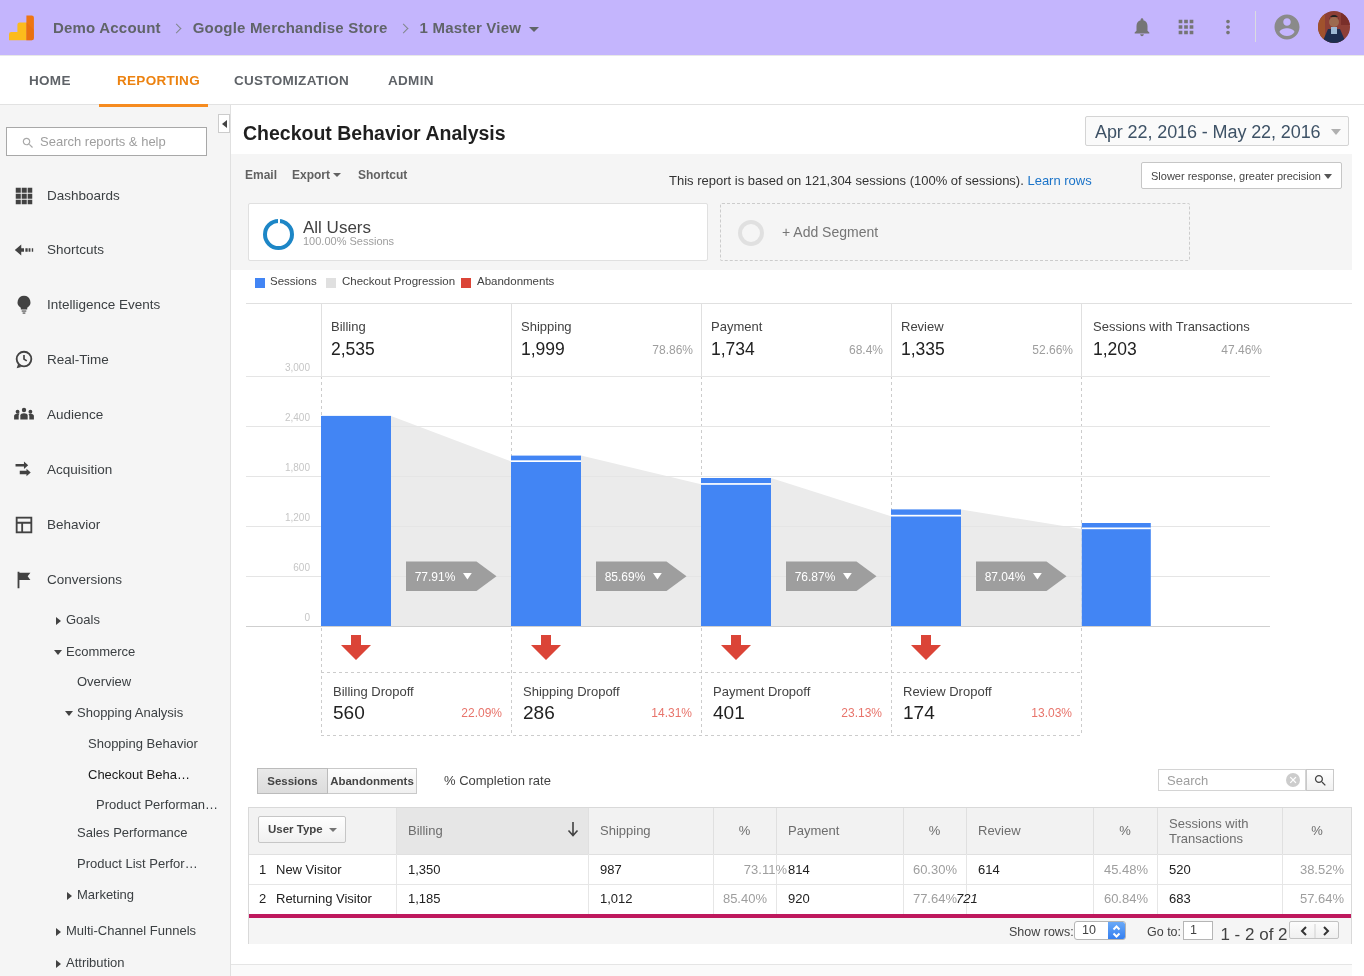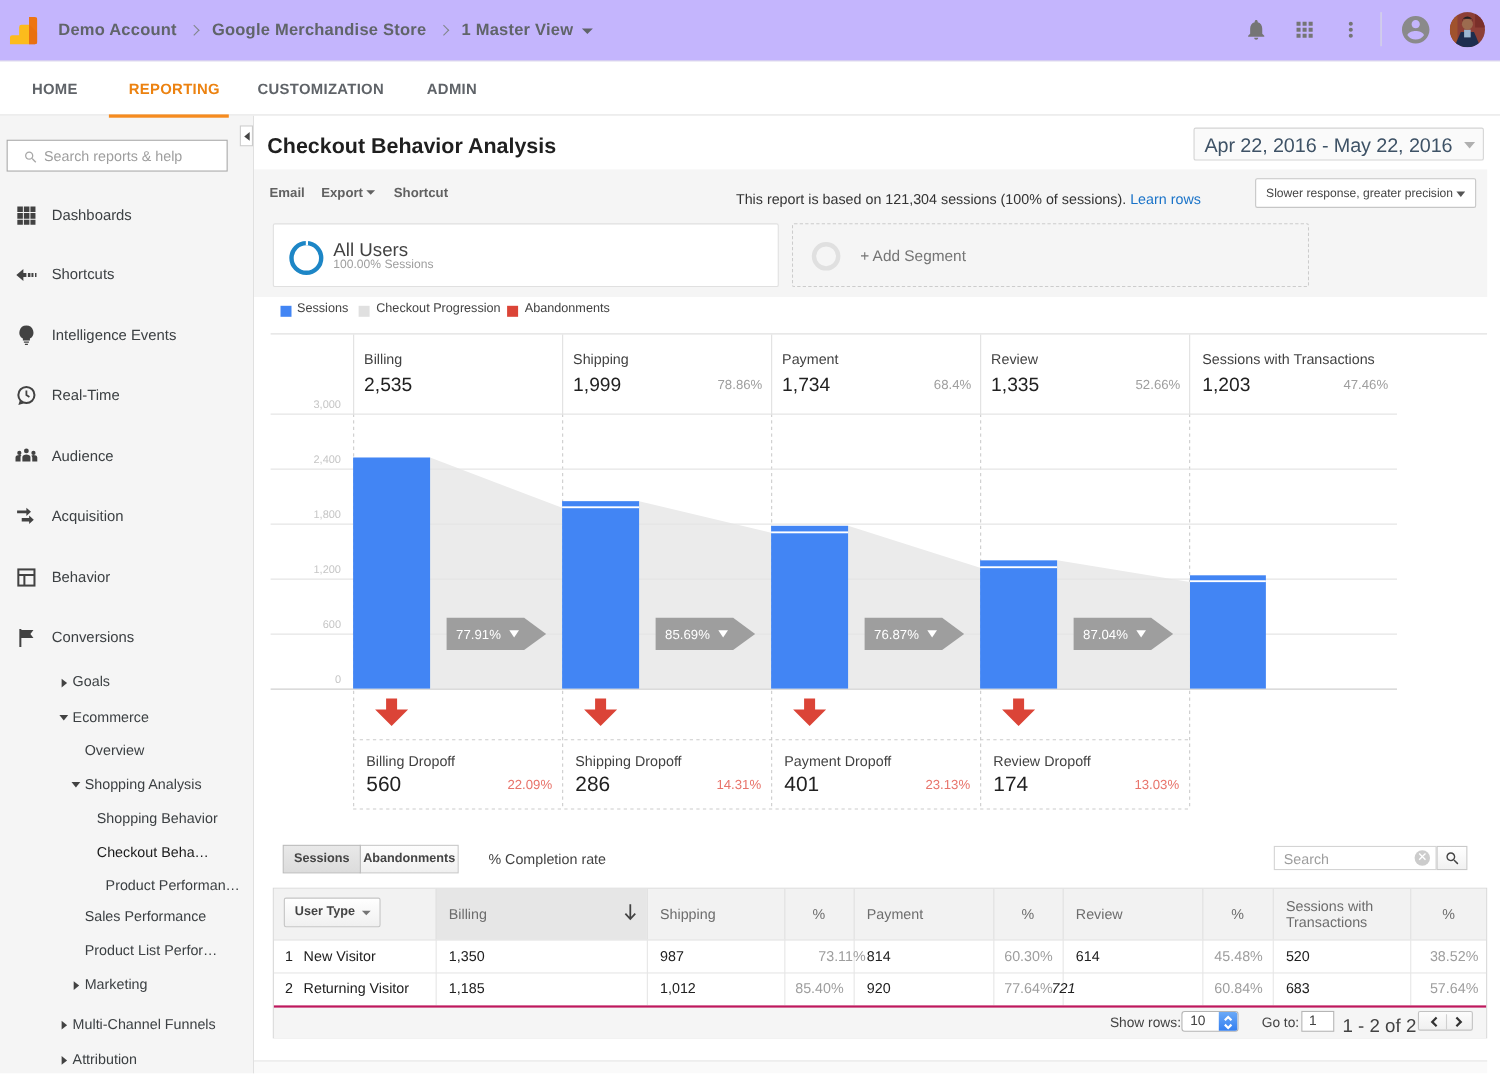--- a/index.html
+++ b/index.html
@@ -95,21 +95,21 @@
   background:#ccc; color:#fff; font-size:11px; line-height:14px; text-align:center; }
 #tsbtn { position:absolute; left:1075px; top:1px; width:28px; height:22px;
   background:linear-gradient(#fff,#f1f1f1); border:1px solid #c9c9c9; }
 
 #table { position:absolute; left:17px; top:537px; width:1104px; height:137px;
   border:1px solid #d9d9d9; font-size:13px; color:#212121; }
 .th { position:absolute; top:0; height:46px; border-left:1px solid #e0e0e0; color:#616161; }
 .td { position:absolute; height:29px; line-height:29px; }
 .rowline { position:absolute; left:0; width:1102px; height:1px; background:#e0e0e0; }
 #tfoot { position:absolute; left:0; top:105.5px; width:1102px; height:30px; background:#f5f5f5;
-  border-top:2px solid #be185d; font-size:13px; color:#424242; }
+  border-top:4px solid #be185d; font-size:13px; color:#424242; }
 .hdtxt { font-size:13px; color:#6d6d6d; }
 .pct { color:#9e9e9e; }
 .colsep { position:absolute; top:46px; width:1px; height:60px; background:#e6e6e6; }
 </style>
 </head>
 <body>
 <div id="page">
 
   <div id="topbar">
     <svg class="abs" style="left:9px; top:15px;" width="25" height="26" viewBox="0 0 25 26">

